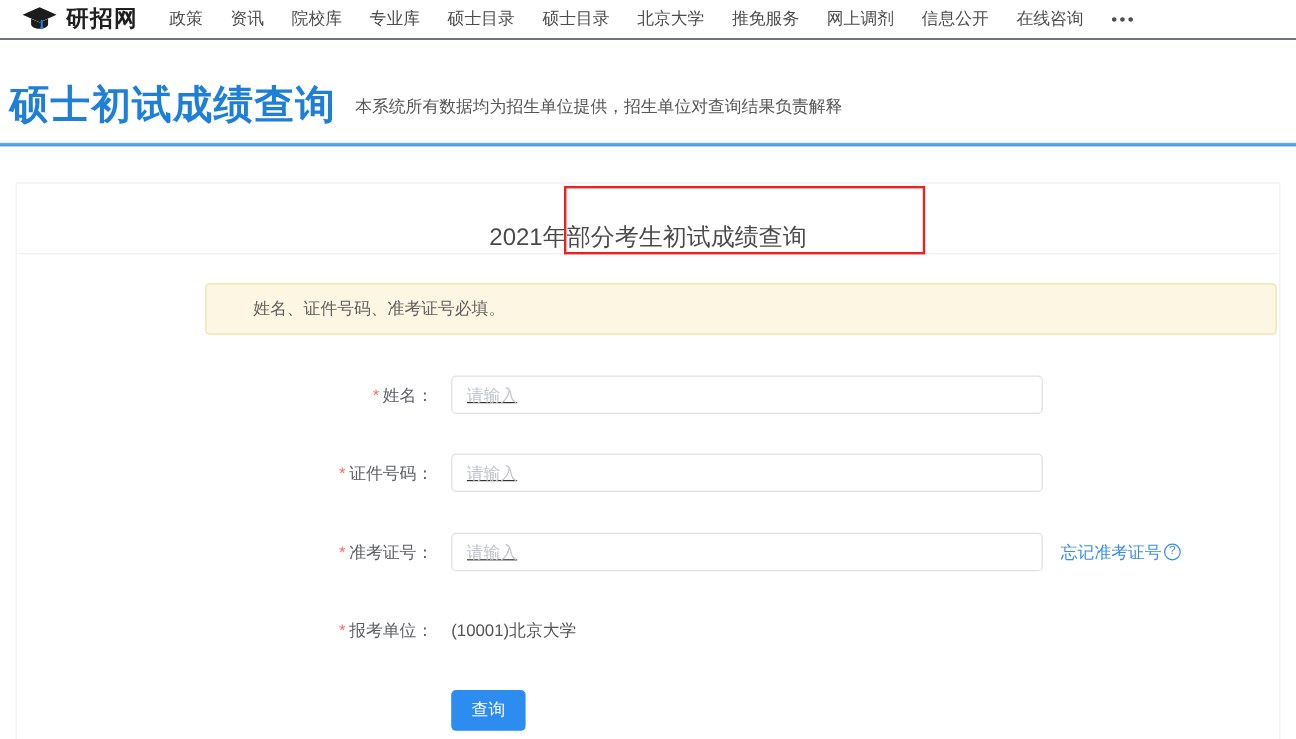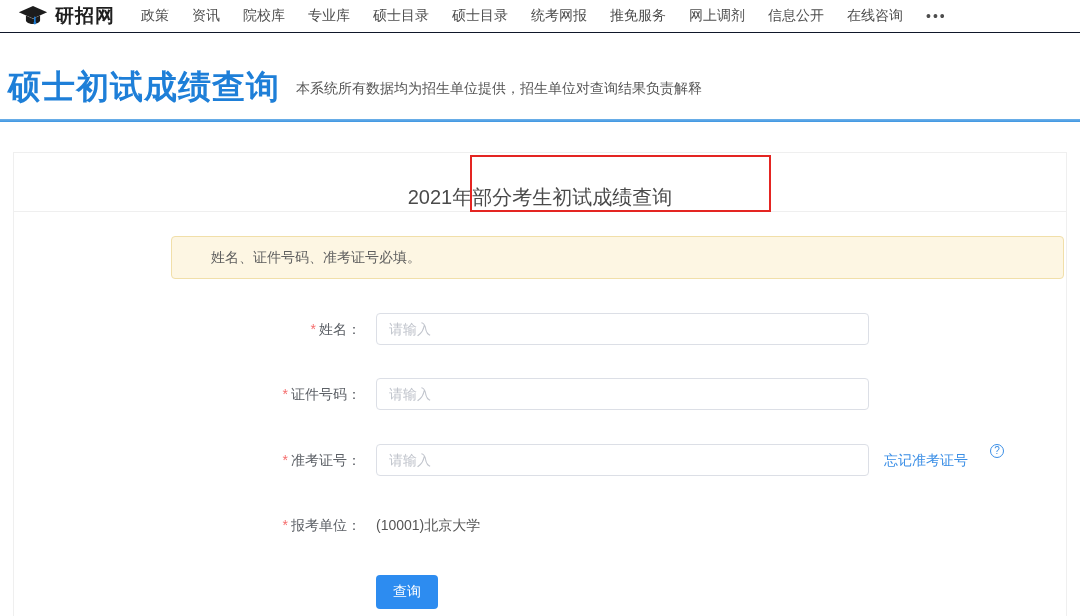--- a/index.html
+++ b/index.html
@@ -46,24 +46,24 @@
   
   .form-row{position:absolute;left:0;right:0;height:32px;}
   .row-name{top:160px;} .row-id{top:225px;} .row-ticket{top:291px;}
   .row-unit{top:356px;} .row-submit{top:422px;}
   .field-label{position:absolute;left:0;width:347px;text-align:right;
     font-size:14px;color:#5c6066;line-height:32px;}
   .req{color:var(--required);margin-right:3px;}
   .text-input{position:absolute;left:362px;width:493px;height:32px;
     border:1px solid var(--input_border);border-radius:4px;padding:0 12px;
     font-size:14px;color:#333;outline:none;background:#fff;
-    font-family:"Liberation Sans","DejaVu Sans",sans-serif;}
+    font-family:"Liberation Sans","DejaVu Sans",sans-serif;text-decoration:underline;}
   .text-input::placeholder{color:var(--placeholder);}
   .forgot-link{position:absolute;left:870px;line-height:32px;font-size:14px;
-    color:var(--link);text-decoration:none;cursor:pointer;display:inline-flex;align-items:flex-start;gap:20px;}
+    color:var(--link);text-decoration:none;cursor:pointer;display:inline-flex;align-items:center;}
   .q-circle{display:inline-flex;align-items:center;justify-content:center;
     width:14px;height:14px;border:1px solid var(--link);border-radius:50%;
     font-size:10px;margin-left:2px;line-height:1;}
   .unit-value{position:absolute;left:362px;line-height:32px;font-size:14px;color:#555;}
   .submit-btn{position:absolute;left:362px;width:62px;height:34px;background:var(--button);
     color:#fff;font-size:14px;border:none;border-radius:4px;cursor:pointer;
     font-family:"Liberation Sans","DejaVu Sans",sans-serif;}
 </style>
 </head>
 <body>
@@ -82,21 +82,21 @@
       </span>
       <span class="logo-text">研招网</span>
     </div>
     <nav class="nav-links">
       <a>政策</a>
       <a>资讯</a>
       <a>院校库</a>
       <a>专业库</a>
       <a>硕士目录</a>
       <a>硕士目录</a>
-      <a>统考网报</a>
+      <a>北京大学</a>
       <a>推免服务</a>
       <a>网上调剂</a>
       <a>信息公开</a>
       <a>在线咨询</a>
       <a class="nav-more">•••</a>
     </nav>
   </div>
 
   <div class="page-header">
     <h1 class="page-title">硕士初试成绩查询</h1>

